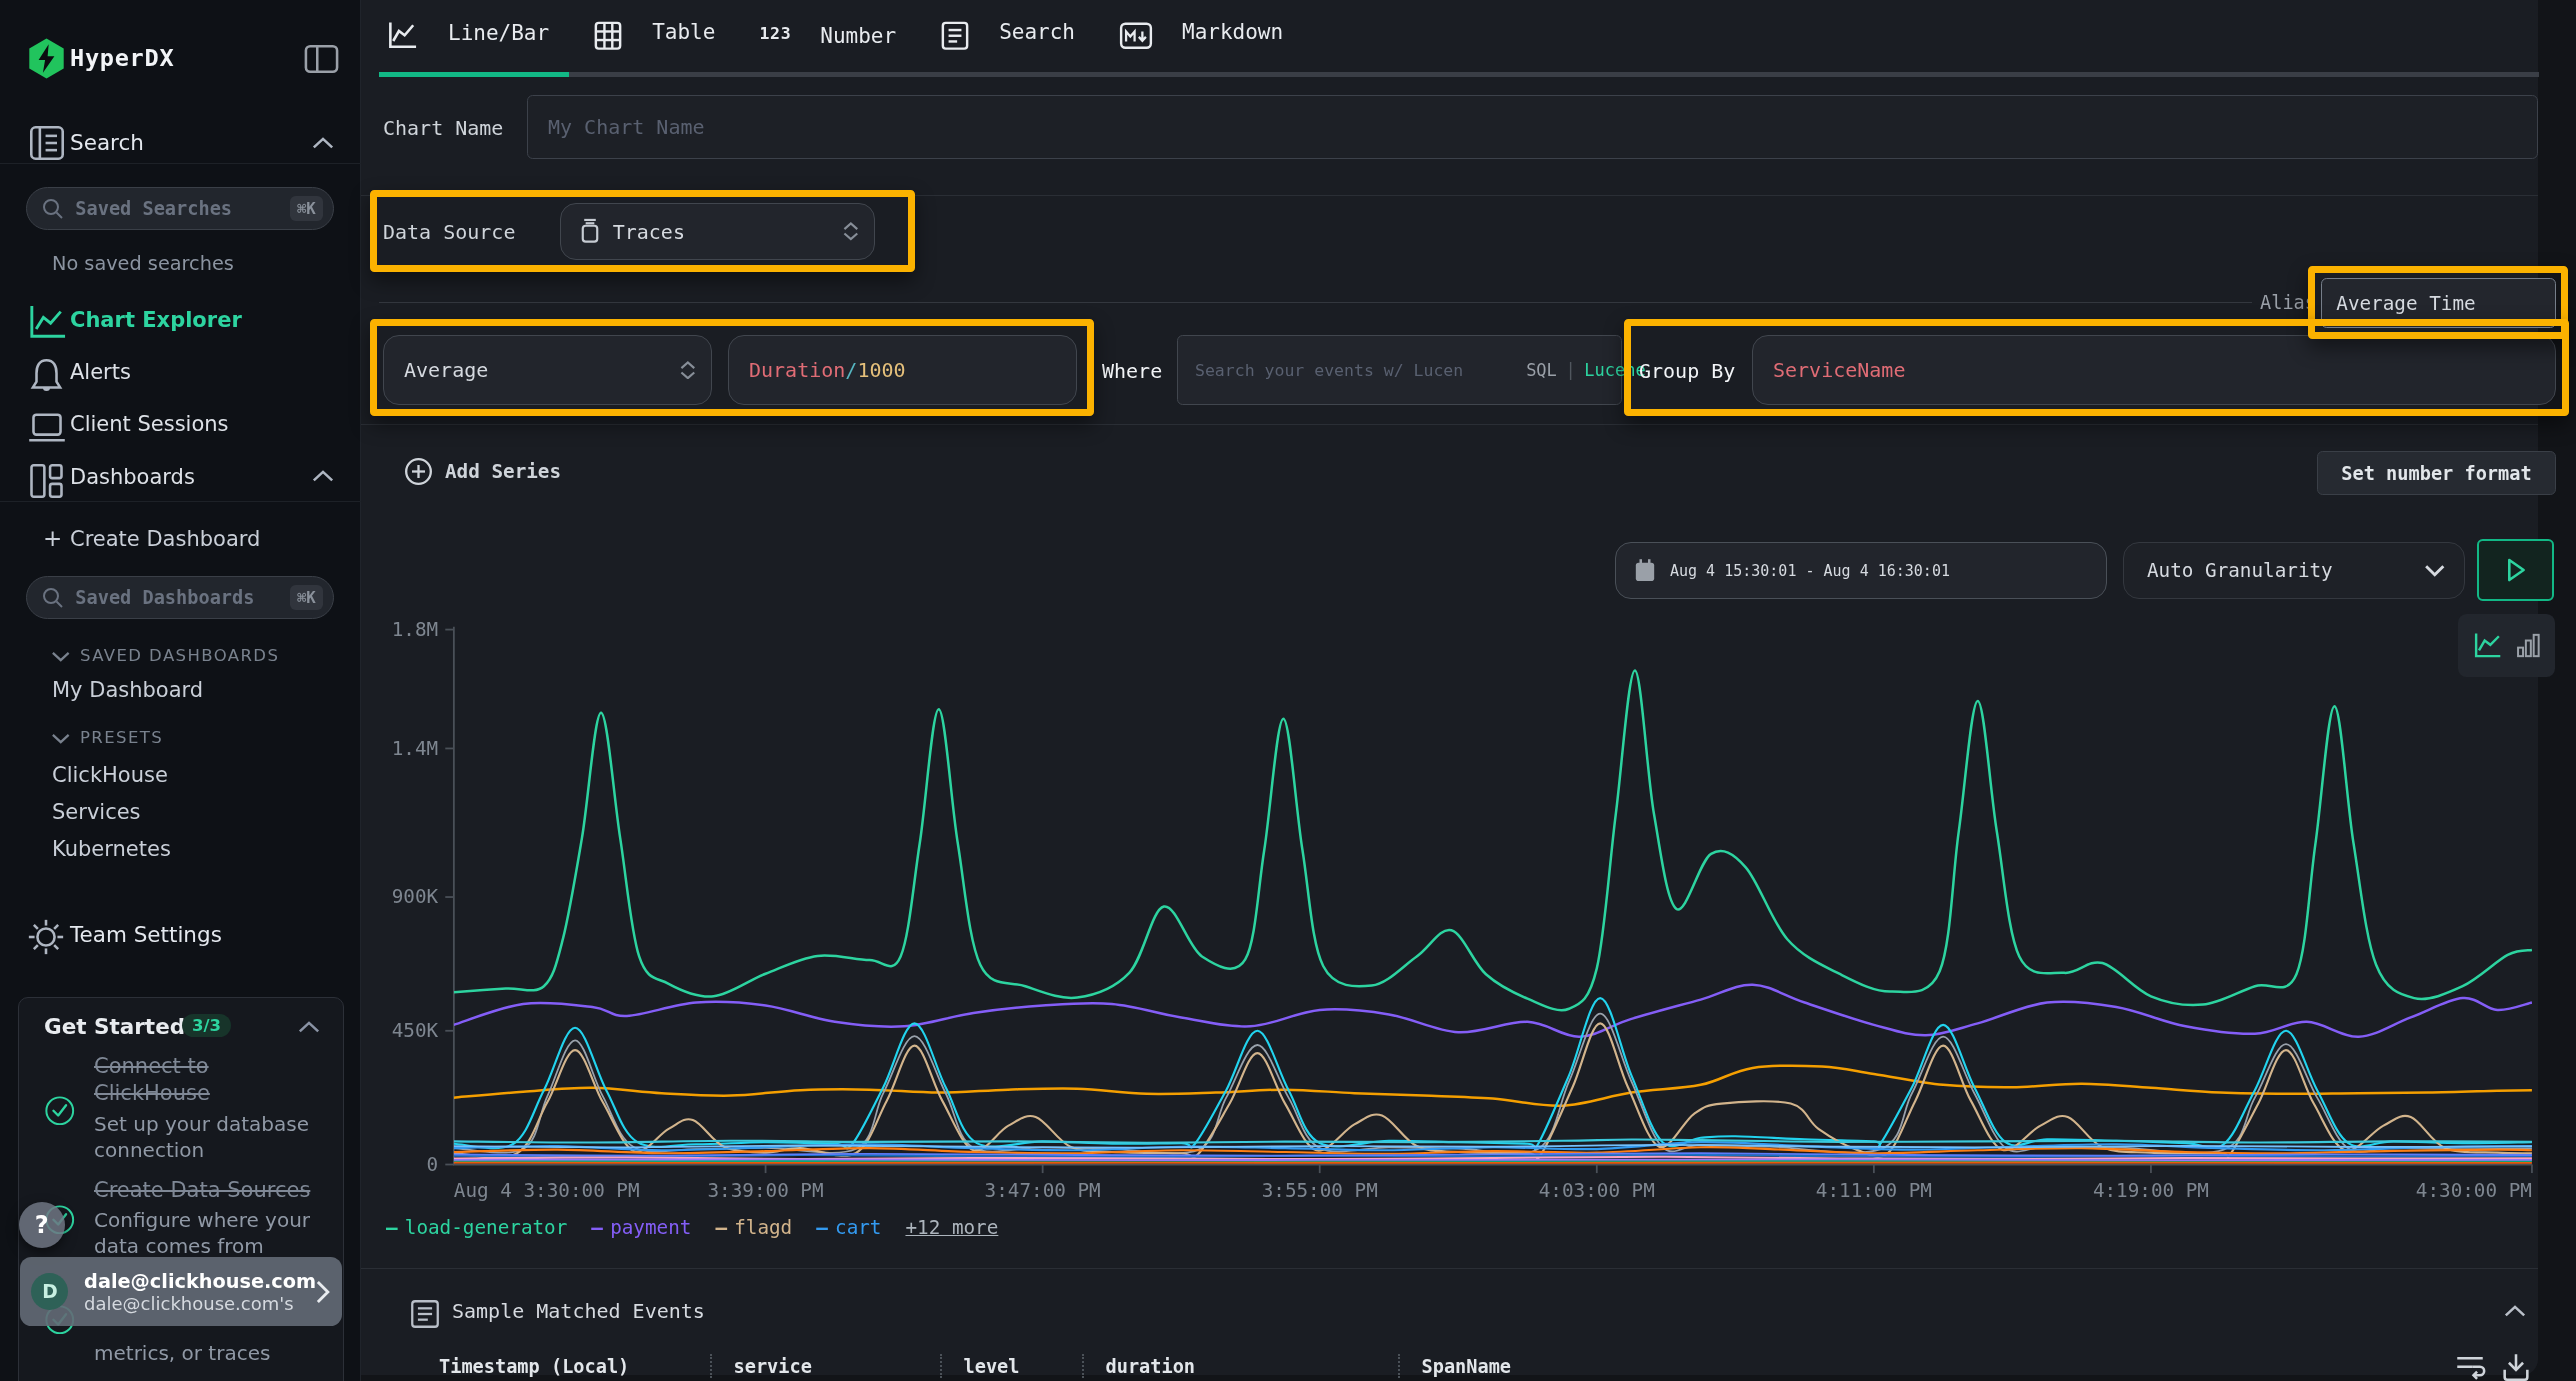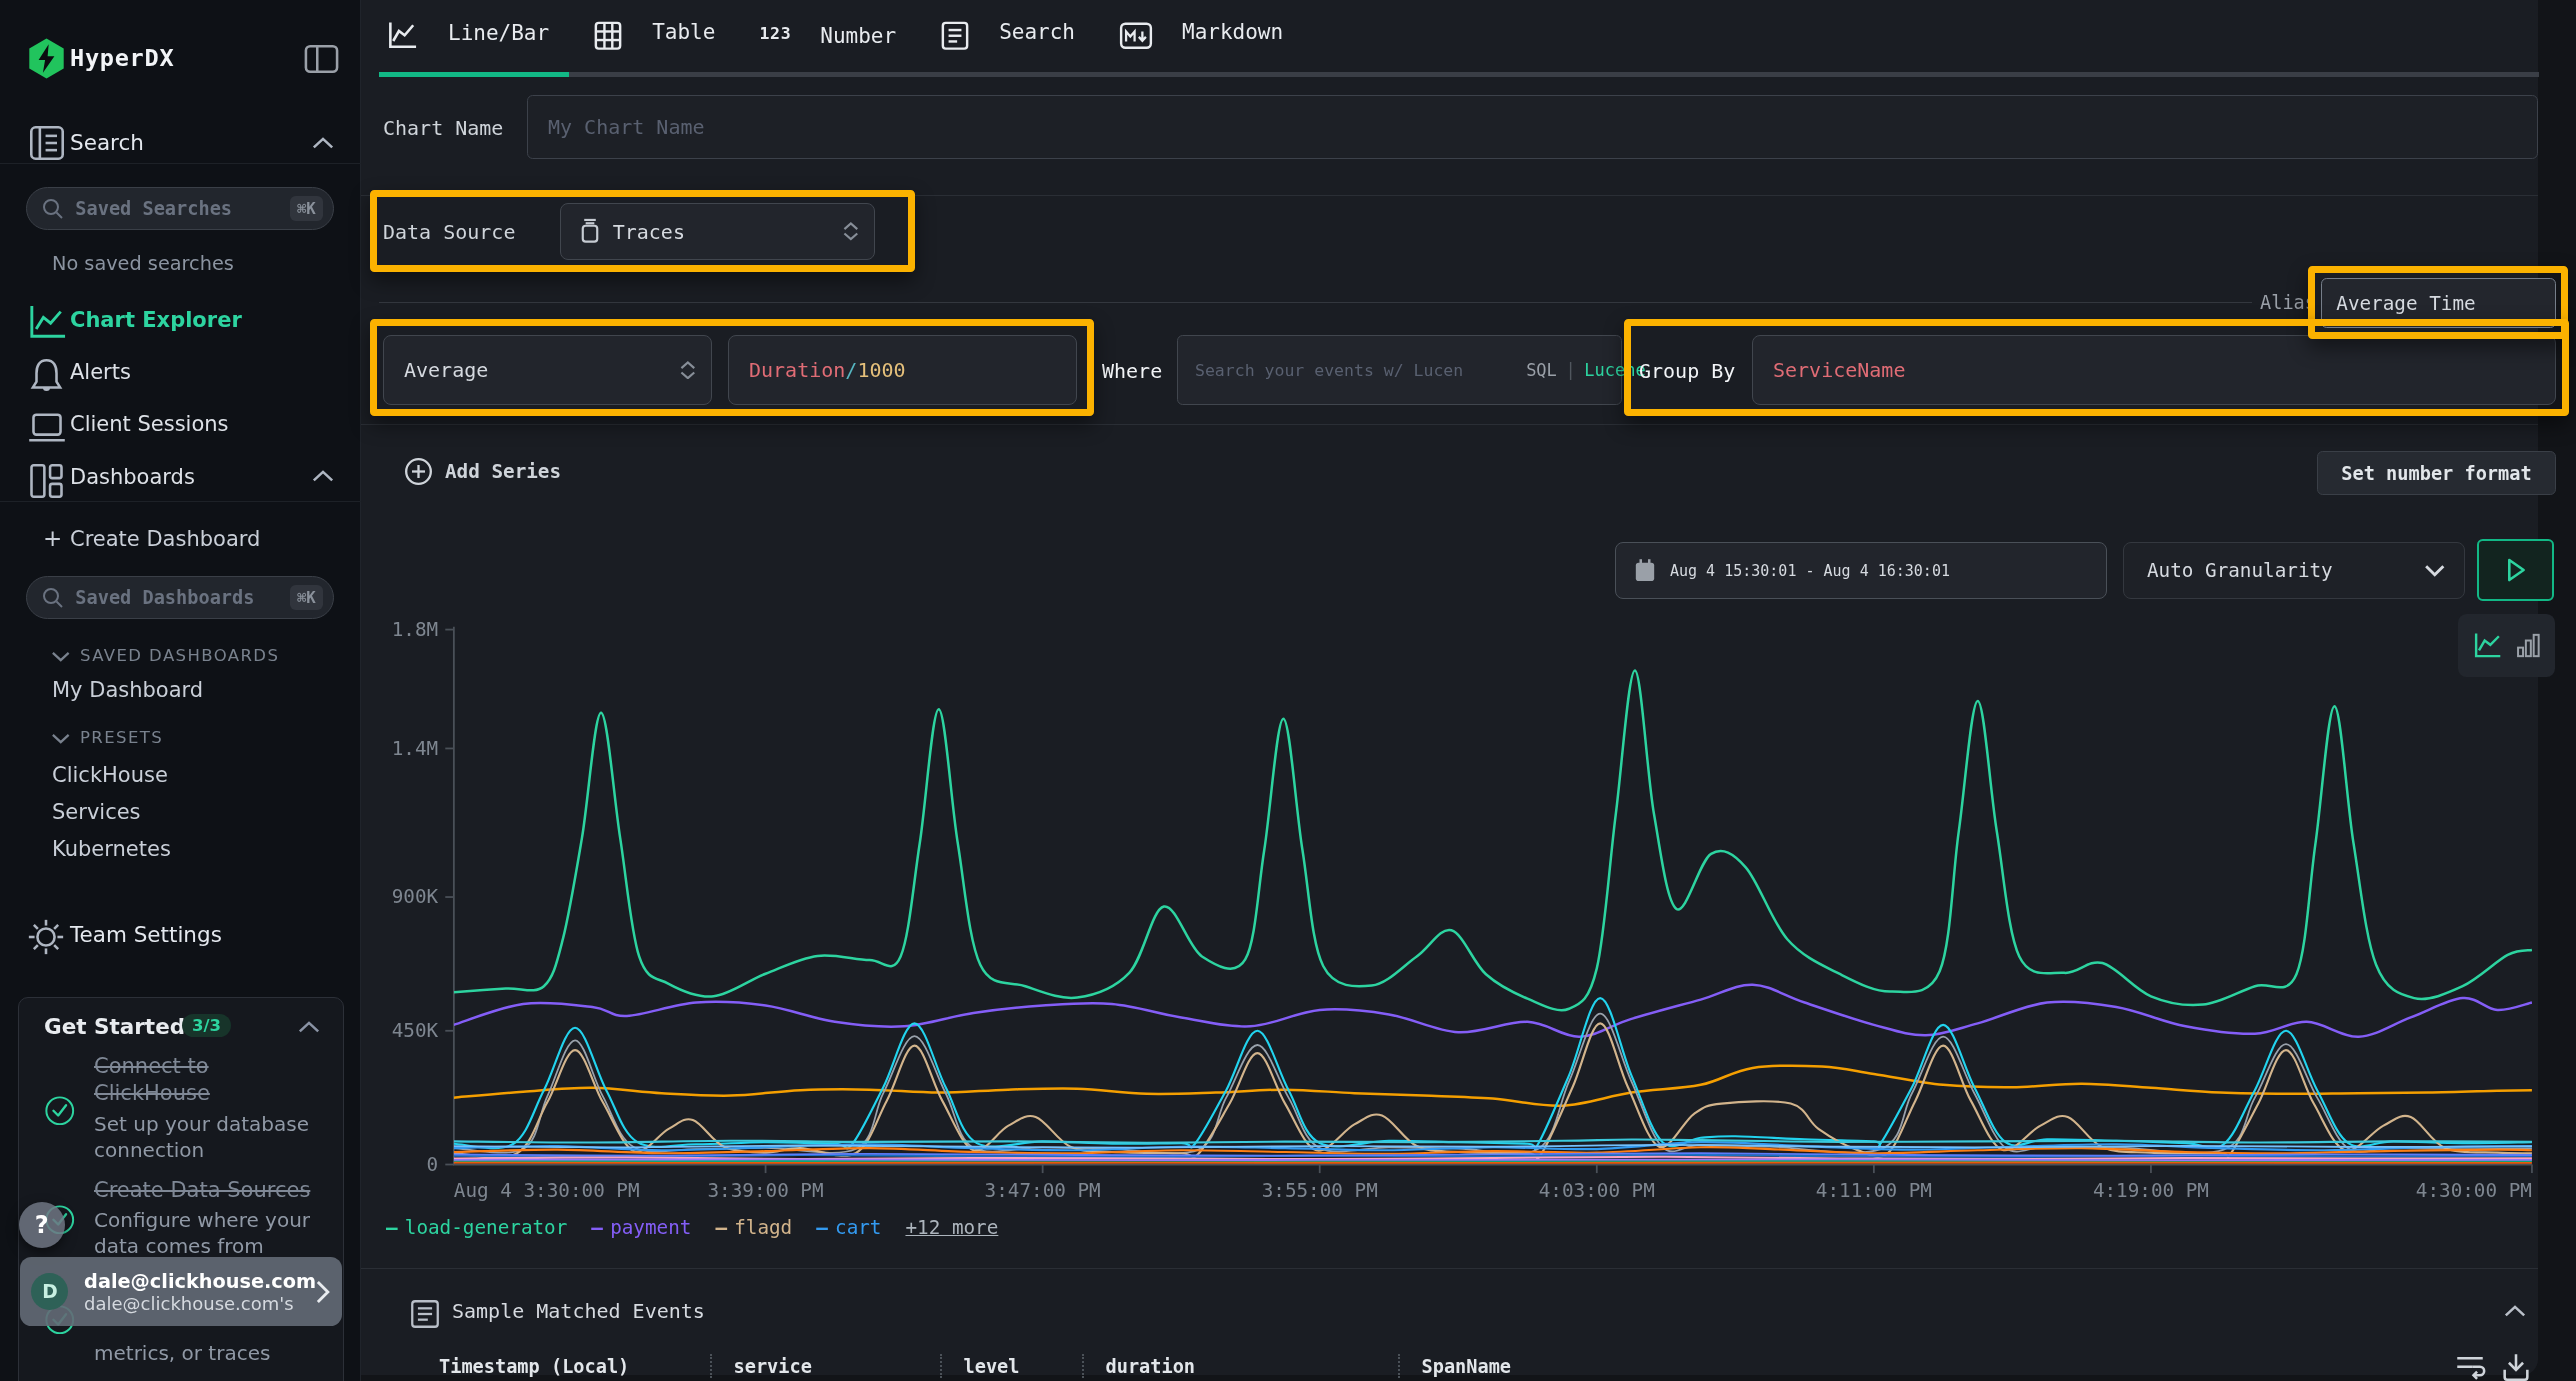--- a/index.html
+++ b/index.html
@@ -38,21 +38,21 @@
             display:flex; align-items:center; justify-content:center; flex:none; }
 
   
   .main-card { position:absolute; left:361px; top:0; width:2177px; height:1375px; background:#1a1d23; border-radius:0 0 15.7px 0; }
   .tabs { position:absolute; left:386px; top:14.3px; display:flex; gap:44px; align-items:center; height:43px; }
   .tab { display:flex; align-items:flex-start; gap:29px; font-size:21px; color:#e8ebef; cursor:pointer; }
   .tab-underline { position:absolute; left:379px; top:72px; width:2160px; height:5px; background:#3a3e46; }
   .tab-underline-active { position:absolute; left:379px; top:72px; width:190px; height:5px; background:#12b886; z-index:2; }
   .divider { position:absolute; left:361px; width:2177px; height:1.4px; background:#2a2e35; }
   .form-label { font-size:20px; color:#cfd4da; }
-  .field { position:absolute; background:#22252c; border:1.4px solid #41464e; border-radius:8px;
+  .field { position:absolute; background:#22252c; border:1.4px solid #41464e; border-radius:16px;
            display:flex; align-items:center; font-size:20px; color:#d6dae0;text-align:center; }
   .hl { position:absolute; border:7.2px solid #fbb200; border-radius:4.3px; z-index:5; box-shadow:0 8.6px 20px rgba(0,0,0,.45); pointer-events:none; }
   .text-input { background:#1d2026; border:1.4px solid #3c414a; border-radius:5.7px; color:#d6dae0;
                 font-family:"DejaVu Sans Mono",monospace; font-size:20px; padding:0 20px; outline:none; }
   .text-input::placeholder { color:#596070; }
   .updown { display:flex; flex-direction:column; gap:1.4px; margin-left:auto; margin-right:15.7px; }
   .btn-subtle { background:#262a31; border:0.7px solid #3a3f47; border-radius:5.7px; color:#e2e6ea;
                 font-size:18.6px; font-weight:bold; display:flex; align-items:center; justify-content:center; }
   .code-red { color:#e06c75; } .code-cyan { color:#56b6c2; } .code-gold { color:#e5c07b; }
   .sql-toggle { display:flex; align-items:center; gap:8.6px; font-size:17px; }

